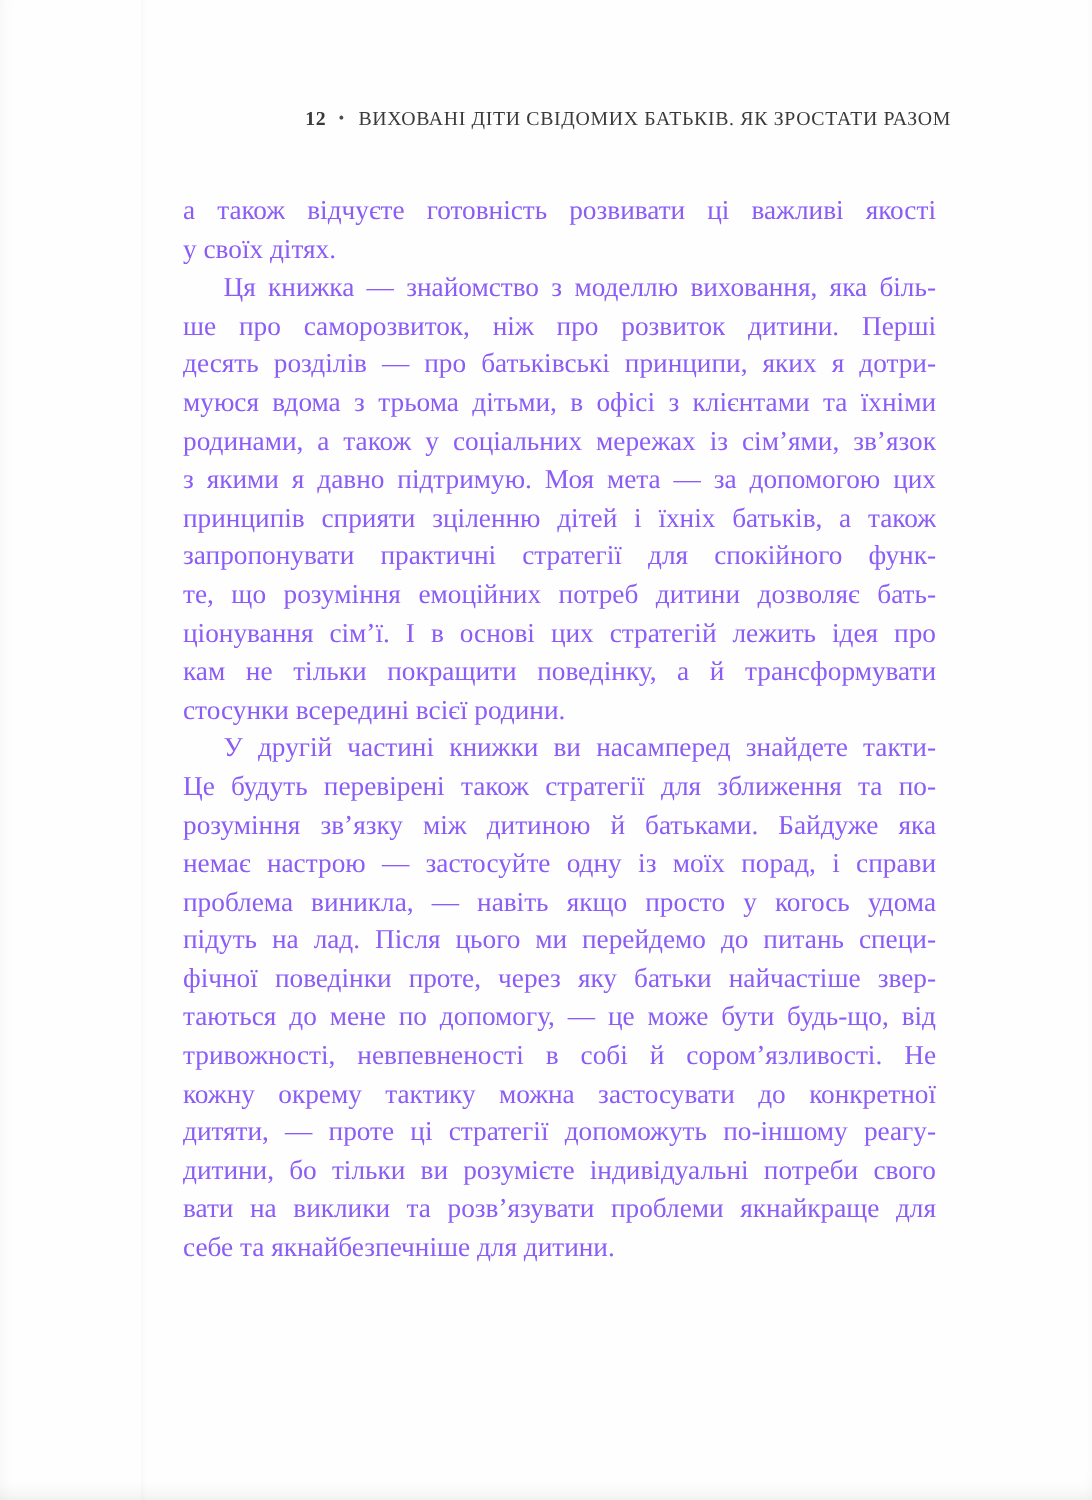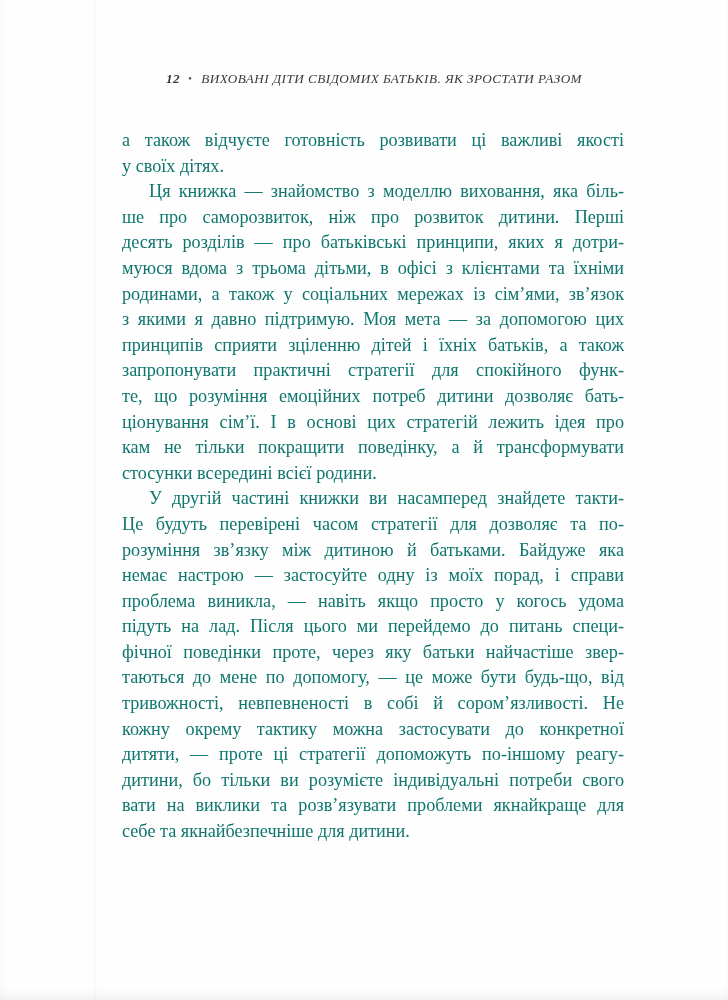--- a/index.html
+++ b/index.html
@@ -30,48 +30,47 @@
     height: 100%;
     background: linear-gradient(to right, rgba(0,0,0,0.025), rgba(0,0,0,0));
     pointer-events: none;
   }
   .running-header {
     position: absolute;
     left: 114px;
     top: 71px;
     width: 520px;
     display: flex;
-    justify-content: center;
+    justify-content: flex-end;
     align-items: baseline;
     font-size: 13.2px;
     letter-spacing: 0.45px;
     color: #3a3a3a;
     white-space: nowrap;
-    font-style: italic;
   }
   .running-header .page-number {
     font-weight: bold;
     margin-right: 8px;
   }
   .running-header .separator {
     font-size: 11px;
     margin-right: 9px;
     position: relative;
     top: -1px;
     color: #4a4a4a;
   }
   .running-header .title {
     font-weight: normal;
   }
   .body-text {
     position: absolute;
     left: 122px;
     top: 128px;
     width: 502px;
-    color: #0f766e;
+    color: #8b5cf6;
     font-size: 18.2px;
     line-height: 25.6px;
   }
   .paragraph { margin: 0; }
   .line {
     height: 25.6px;
     overflow: hidden;
     text-align: justify;
     text-align-last: justify;
   }
@@ -107,21 +106,21 @@
         <div class="line">з якими я давно підтримую. Моя мета — за допомогою цих</div>
         <div class="line">принципів сприяти зціленню дітей і їхніх батьків, а також</div>
         <div class="line">запропонувати практичні стратегії для спокійного функ-</div>
         <div class="line">те, що розуміння емоційних потреб дитини дозволяє бать-</div>
         <div class="line">ціонування сім’ї. І в основі цих стратегій лежить ідея про</div>
         <div class="line">кам не тільки покращити поведінку, а й трансформувати</div>
         <div class="line last">стосунки всередині всієї родини.</div>
       </div>
       <div class="paragraph">
         <div class="line indent">У другій частині книжки ви насамперед знайдете такти-</div>
-        <div class="line">Це будуть перевірені часом стратегії для дозволяє та по-</div>
+        <div class="line">Це будуть перевірені також стратегії для зближення та по-</div>
         <div class="line">розуміння зв’язку між дитиною й батьками. Байдуже яка</div>
         <div class="line">немає настрою — застосуйте одну із моїх порад, і справи</div>
         <div class="line">проблема виникла, — навіть якщо просто у когось удома</div>
         <div class="line">підуть на лад. Після цього ми перейдемо до питань специ-</div>
         <div class="line">фічної поведінки проте, через яку батьки найчастіше звер-</div>
         <div class="line">таються до мене по допомогу, — це може бути будь-що, від</div>
         <div class="line">тривожності, невпевненості в собі й сором’язливості. Не</div>
         <div class="line">кожну окрему тактику можна застосувати до конкретної</div>
         <div class="line">дитяти, — проте ці стратегії допоможуть по-іншому реагу-</div>
         <div class="line">дитини, бо тільки ви розумієте індивідуальні потреби свого</div>

